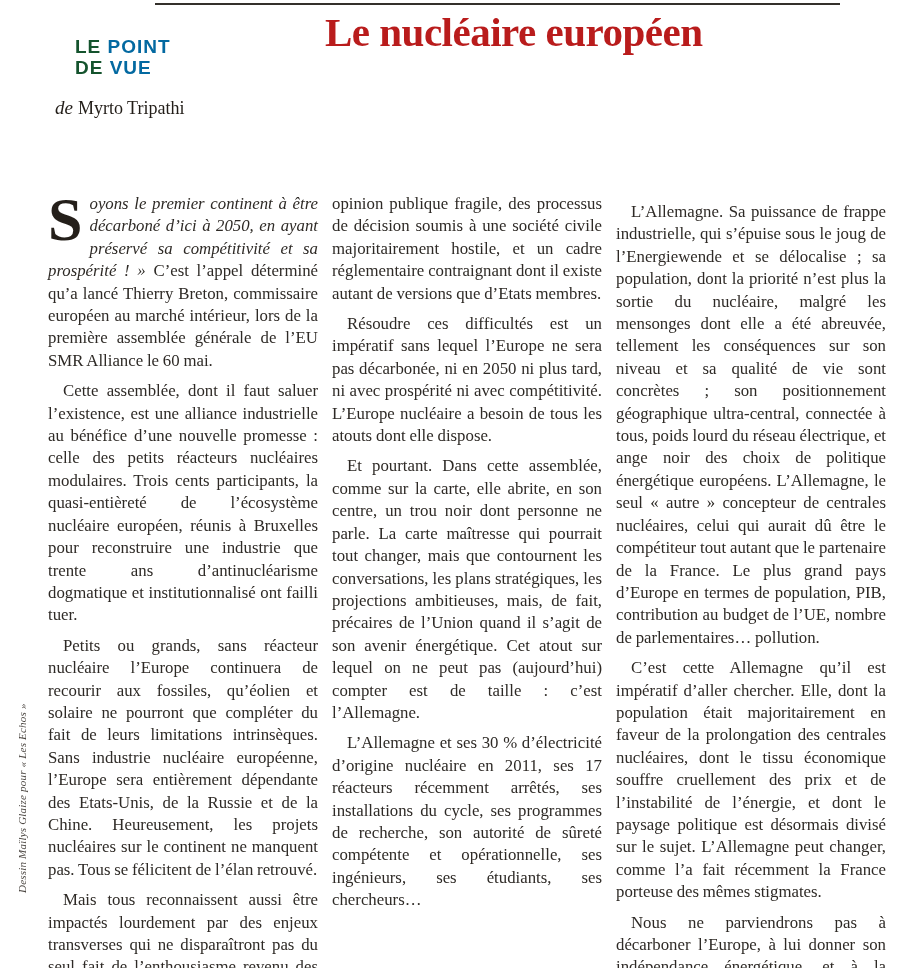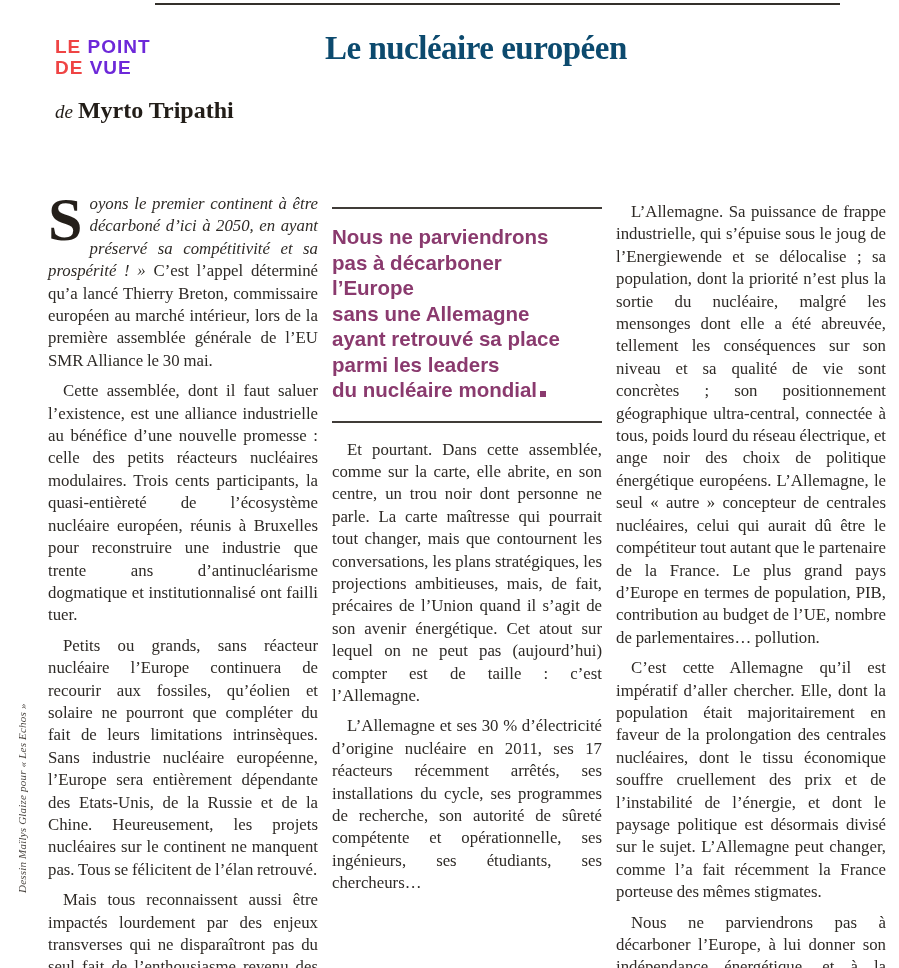--- a/index.html
+++ b/index.html
@@ -3,29 +3,29 @@
 <meta charset="utf-8">
 <style>
   * { margin:0; padding:0; box-sizing:border-box; }
   html,body { width:899px; height:968px; background:#ffffff; }
   body { position:relative; overflow:hidden; font-family:"Liberation Serif","DejaVu Serif",serif; }
 
   .top-rule { position:absolute; top:3px; left:155px; width:685px; height:2px; background:#34302b; }
 
   .kicker { position:absolute; left:55px; top:36px; font-family:"Liberation Sans","DejaVu Sans",sans-serif;
             font-weight:700; font-size:19px; line-height:21px; letter-spacing:1px; }
-  .kicker .lite { color:#ef4444; }
-  .kicker .bold { color:#6d28d9;text-align:center; }
+  .kicker .lite { color:#14532d;margin-left:20px; }
+  .kicker .bold { color:#0369a1;text-align:center; }
 
   .byline { position:absolute; left:55px; top:97px; color:#221d18; }
   .byline .de { font-style:italic; font-size:19px; margin-right:5px; }
-  .byline .name { font-weight:700; font-size:24px; }
+  .byline .name { font-weight:400; font-size:18px; }
 
-  .headline { position:absolute; left:325px; top:22px; width:560px; color:#0c4a6e;
-              font-size:33px; line-height:53px; font-weight:600; letter-spacing:-0.5px; }
+  .headline { position:absolute; left:325px; top:6px; width:560px; color:#b91c1c;
+              font-size:41px; line-height:53px; font-weight:600; letter-spacing:-0.5px; }
 
   .credit-vertical { position:absolute; left:16px; top:893px; width:262px; height:14px;
                      transform:rotate(-90deg); transform-origin:left top;
                      font-style:italic; font-size:11px; color:#4d4843; letter-spacing:0.2px; white-space:nowrap; }
 
   .article { position:absolute; left:48px; top:193px; width:838px;
              display:grid; grid-template-columns:270px 270px 270px; column-gap:14px; align-items:start; }
 
   .col { width:270px; }
 
@@ -57,27 +57,28 @@
 </div>
 
 <h1 class="headline">
   <span>Le nucléaire européen</span><br>
 </h1>
 
 <div class="credit-vertical">Dessin Maïlys Glaize pour « Les Echos »</div>
 
 <div class="article">
   <div class="col">
-      <p class="body-p lead"><span class="dropcap">S</span><em>oyons le premier continent à être décarboné d’ici à 2050, en ayant préservé sa compétitivité et sa prospérité ! » </em><span>C’est l’appel déterminé qu’a lancé Thierry Breton, commissaire européen au marché intérieur, lors de la première assemblée générale de l’EU SMR Alliance le 30 mai.</span></p>
+      <p class="body-p lead"><span class="dropcap">S</span><em>oyons le premier continent à être décarboné d’ici à 2050, en ayant préservé sa compétitivité et sa prospérité ! » </em><span>C’est l’appel déterminé qu’a lancé Thierry Breton, commissaire européen au marché intérieur, lors de la première assemblée générale de l’EU SMR Alliance le 60 mai.</span></p>
       <p class="body-p ind">Cette assemblée, dont il faut saluer l’existence, est une alliance industrielle au bénéfice d’une nouvelle promesse : celle des petits réacteurs nucléaires modulaires. Trois cents participants, la quasi-entièreté de l’écosystème nucléaire européen, réunis à Bruxelles pour reconstruire une industrie que trente ans d’antinucléarisme dogmatique et institutionnalisé ont failli tuer.</p>
       <p class="body-p ind">Petits ou grands, sans réacteur nucléaire l’Europe continuera de recourir aux fossiles, qu’éolien et solaire ne pourront que compléter du fait de leurs limitations intrinsèques. Sans industrie nucléaire européenne, l’Europe sera entièrement dépendante des Etats-Unis, de la Russie et de la Chine. Heureusement, les projets nucléaires sur le continent ne manquent pas. Tous se félicitent de l’élan retrouvé.</p>
       <p class="body-p ind">Mais tous reconnaissent aussi être impactés lourdement par des enjeux transverses qui ne disparaîtront pas du seul fait de l’enthousiasme revenu des Etats, et donc des marchés, à la queue de l’opinion. Ces enjeux sont un tissu industriel qui n’est pas à l’échelle, morcelé, non configuré pour la tâche qui l’attend ; une offre de formation insuffisante, avec des candidatures en croissance, mais loin des besoins, des financements encore timides et non éduqués au domaine, une</p>
     </div>
   <div class="col">
-      <blockquote class="pullquote">Nous ne parviendrons<br>pas à décarboner<br>l’Europe<br>sans une Allemagne<br>ayant retrouvé sa place<br>parmi les leaders<br>du nucléaire mondial<span class="quote-endmark"></span></blockquote>
+      <p class="body-p">opinion publique fragile, des processus de décision soumis à une société civile majoritairement hostile, et un cadre réglementaire contraignant dont il existe autant de versions que d’Etats membres.</p>
+      <p class="body-p ind">Résoudre ces difficultés est un impératif sans lequel l’Europe ne sera pas décarbonée, ni en 2050 ni plus tard, ni avec prospérité ni avec compétitivité. L’Europe nucléaire a besoin de tous les atouts dont elle dispose.</p>
       <p class="body-p ind">Et pourtant. Dans cette assemblée, comme sur la carte, elle abrite, en son centre, un trou noir dont personne ne parle. La carte maîtresse qui pourrait tout changer, mais que contournent les conversations, les plans stratégiques, les projections ambitieuses, mais, de fait, précaires de l’Union quand il s’agit de son avenir énergétique. Cet atout sur lequel on ne peut pas (aujourd’hui) compter est de taille : c’est l’Allemagne.</p>
       <p class="body-p ind">L’Allemagne et ses 30 % d’électricité d’origine nucléaire en 2011, ses 17 réacteurs récemment arrêtés, ses installations du cycle, ses programmes de recherche, son autorité de sûreté compétente et opérationnelle, ses ingénieurs, ses étudiants, ses chercheurs…</p>
     </div>
   <div class="col">
       <p class="body-p ind">L’Allemagne. Sa puissance de frappe industrielle, qui s’épuise sous le joug de l’Energiewende et se délocalise ; sa population, dont la priorité n’est plus la sortie du nucléaire, malgré les mensonges dont elle a été abreuvée, tellement les conséquences sur son niveau et sa qualité de vie sont concrètes ; son positionnement géographique ultra-central, connectée à tous, poids lourd du réseau électrique, et ange noir des choix de politique énergétique européens. L’Allemagne, le seul « autre » concepteur de centrales nucléaires, celui qui aurait dû être le compétiteur tout autant que le partenaire de la France. Le plus grand pays d’Europe en termes de population, PIB, contribution au budget de l’UE, nombre de parlementaires… pollution.</p>
       <p class="body-p ind">C’est cette Allemagne qu’il est impératif d’aller chercher. Elle, dont la population était majoritairement en faveur de la prolongation des centrales nucléaires, dont le tissu économique souffre cruellement des prix et de l’instabilité de l’énergie, et dont le paysage politique est désormais divisé sur le sujet. L’Allemagne peut changer, comme l’a fait récemment la France porteuse des mêmes stigmates.</p>
       <p class="body-p ind">Nous ne parviendrons pas à décarboner l’Europe, à lui donner son indépendance énergétique, et à la maintenir prospère sans une Allemagne ayant retrouvé sa place parmi les leaders du nucléaire mondial.</p>
     </div>
 </div>
 

